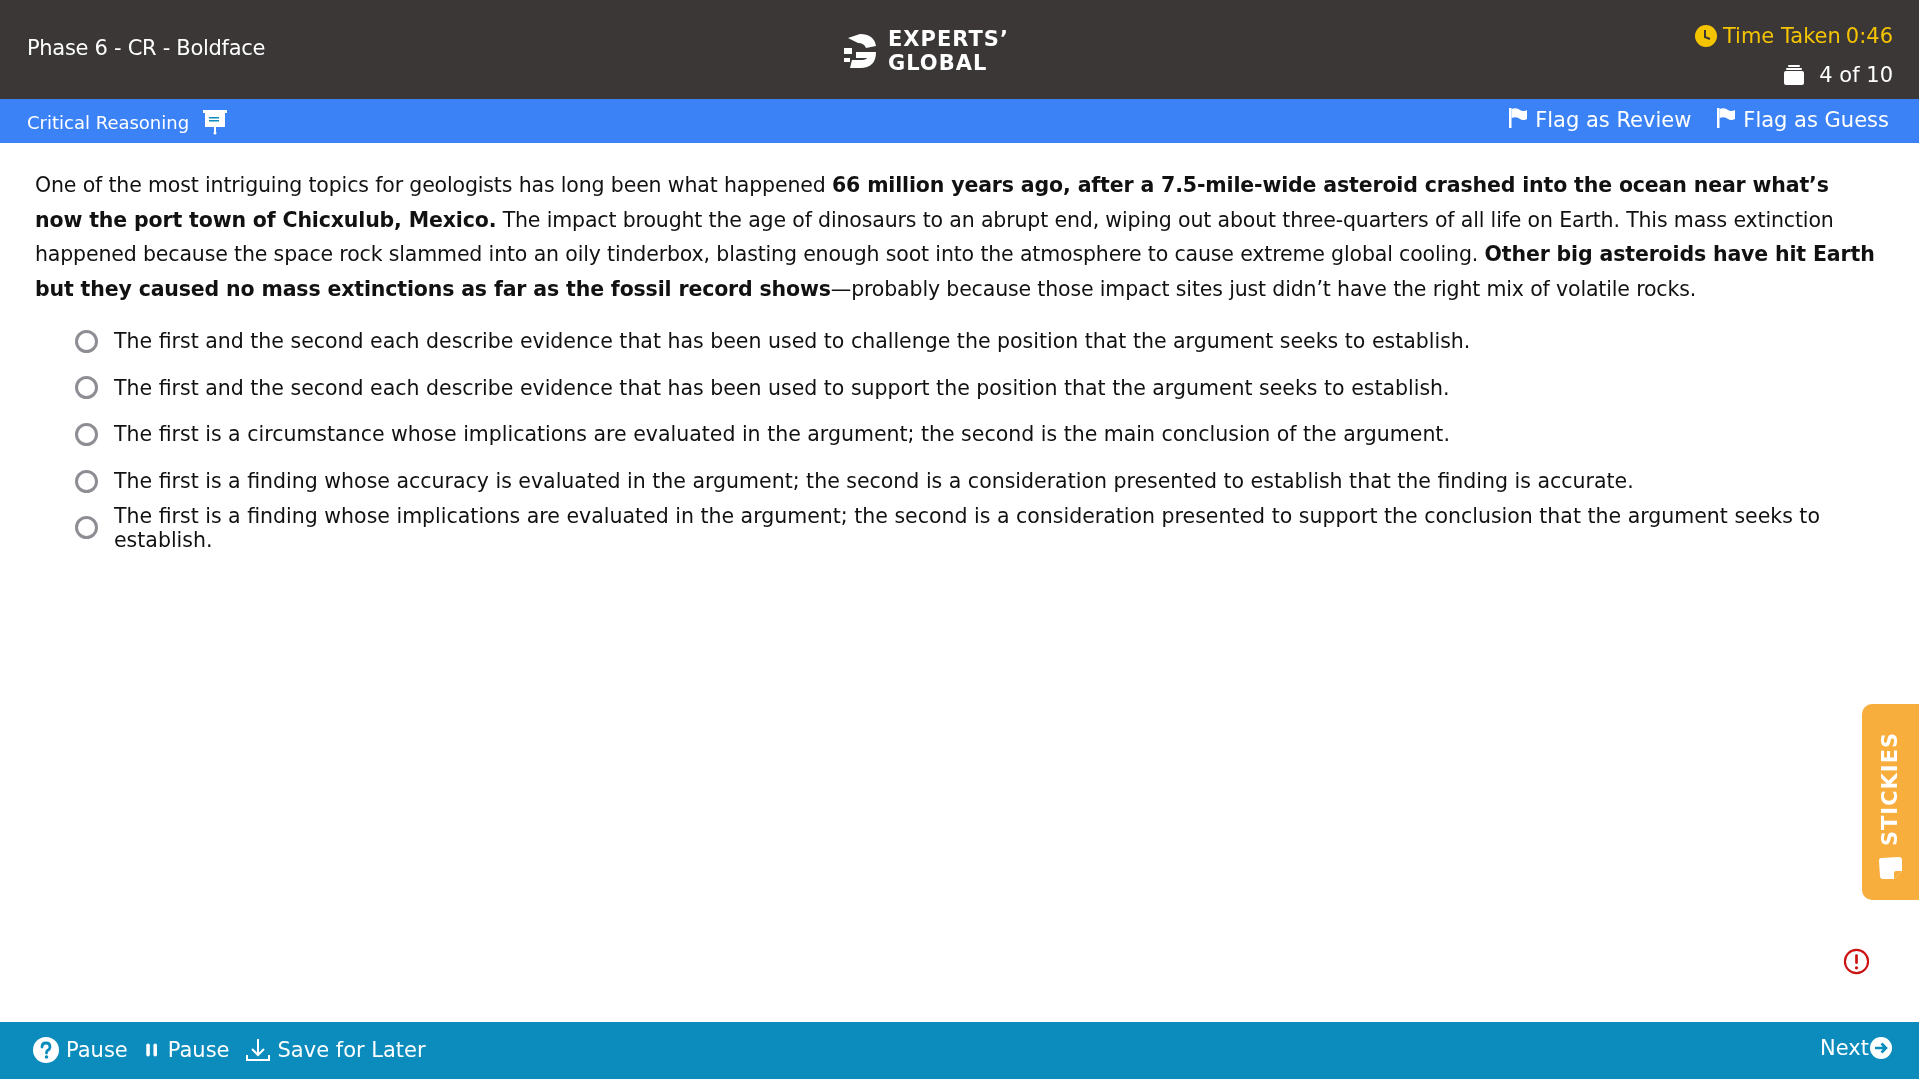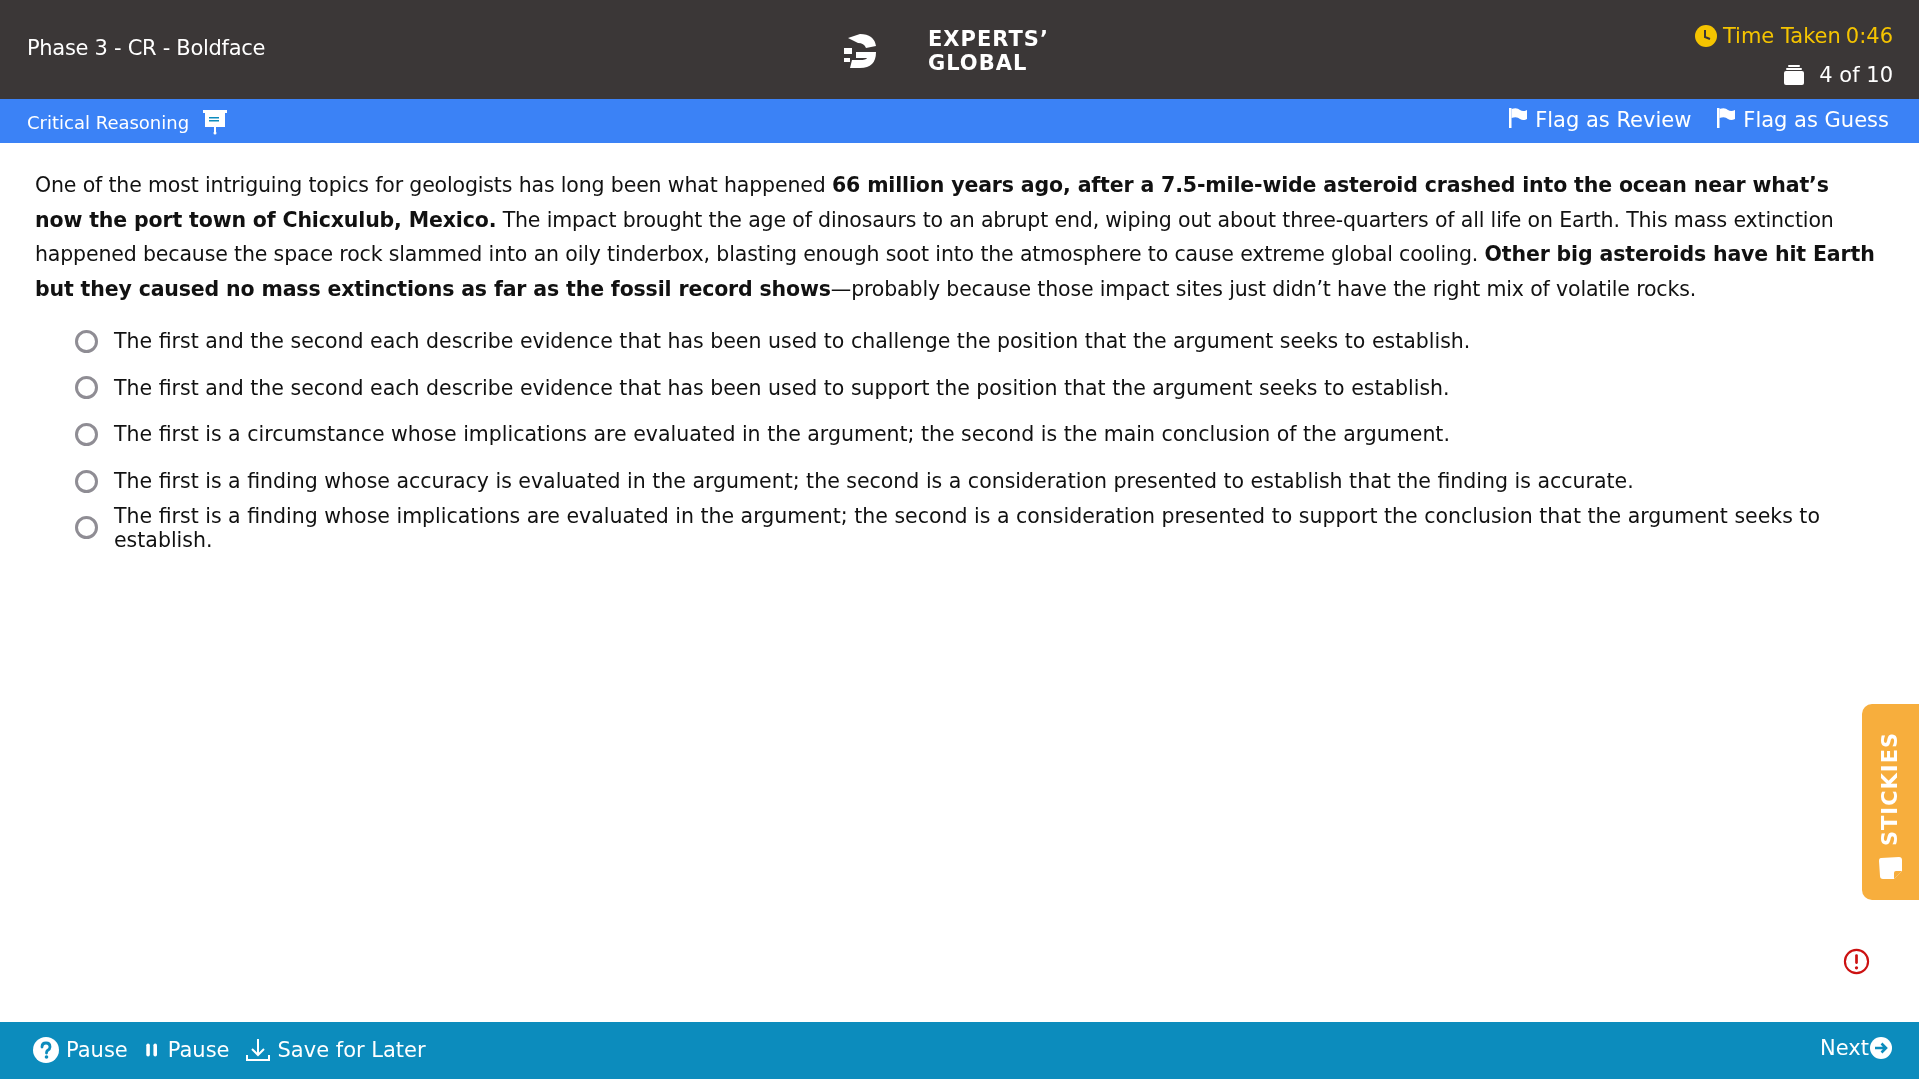--- a/index.html
+++ b/index.html
@@ -3,21 +3,21 @@
 <meta charset="utf-8">
 <style>
   * { box-sizing: border-box; margin: 0; padding: 0; }
   html, body { width: 1919px; height: 1079px; overflow: hidden; background: #ffffff; }
   body { font-family: "DejaVu Sans", sans-serif; color: #111; position: relative; }
 
   .topbar { position: absolute; left: 0; top: 0; width: 1919px; height: 99px; background: #3b3737; }
   .topbar .title { position: absolute; left: 27px; top: 36px; color: #fff; font-size: 21px; letter-spacing: -0.3px; }
   .logo { position: absolute; left: 840px; top: 28px; height: 46px; display: flex; align-items: center; gap: 8px; }
   .logo svg { width: 40px; height: 42px; }
-  .logo .words { color: #fff; font-weight: bold; font-size: 21px; line-height: 24px; letter-spacing: 1px; margin-left: 40px; }
+  .logo .words { color: #fff; font-weight: bold; font-size: 21px; line-height: 24px; letter-spacing: 1px; }
   .timer { position: absolute; right: 26px; top: 24px; display: flex; align-items: center; gap: 5px; color: #f5c400; font-size: 21px; }
   .timer .clock { width: 24px; height: 24px; }
   .timer .val { margin-left: 0px; }
   .counter { position: absolute; right: 26px; top: 63px; display: flex; align-items: center; gap: 14px; color: #fff; font-size: 21px; }
   .counter svg { width: 22px; height: 22px; }
 
   .subbar { position: absolute; left: 0; top: 99px; width: 1919px; height: 44px; background: #3b82f6; color: #fff; }
   .subbar .section { position: absolute; left: 27px; top: 10px; font-size: 18px; display: flex; align-items: center; gap: 14px; }
   .subbar .section svg { width: 24px; height: 26px; }
   .flags { position: absolute; right: 30px; top: 9px; display: flex; gap: 26px; font-size: 21px; }
@@ -41,21 +41,21 @@
   .footer .left { position: absolute; left: 32px; top: 14px; display: flex; align-items: center; }
   .fbtn { display: flex; align-items: center; gap: 6px; margin-right: 14px; cursor: pointer; }
   .fbtn svg { width: 28px; height: 28px; }
   .footer .next { position: absolute; right: 26px; top: 14px; display: flex; align-items: flex-start; gap: 0; cursor: pointer; margin-left: 26px; }
   .footer .next svg { width: 24px; height: 24px; }
 </style>
 </head>
 <body>
 
 <div class="topbar">
-  <div class="title">Phase 3 - CR - Boldface</div>
+  <div class="title">Phase 6 - CR - Boldface</div>
 
   <div class="logo">
     <svg viewBox="0 0 40 42">
       <path d="M8 8 L20 4 Q34 4 36 16 L26 18 Q24 13 18 13 Z" fill="#fff"></path>
       <path d="M4 18 L12 18 L12 24 L4 24 Z" fill="#fff"></path>
       <path d="M16 22 L36 22 Q36 38 20 38 L10 38 L12 30 L20 30 Q26 30 27 28 L16 28 Z" fill="#fff"></path>
       <rect x="4" y="28" width="6" height="4" fill="#fff"></rect>
     </svg>
     <div class="words">
       <div>EXPERTS’</div>

